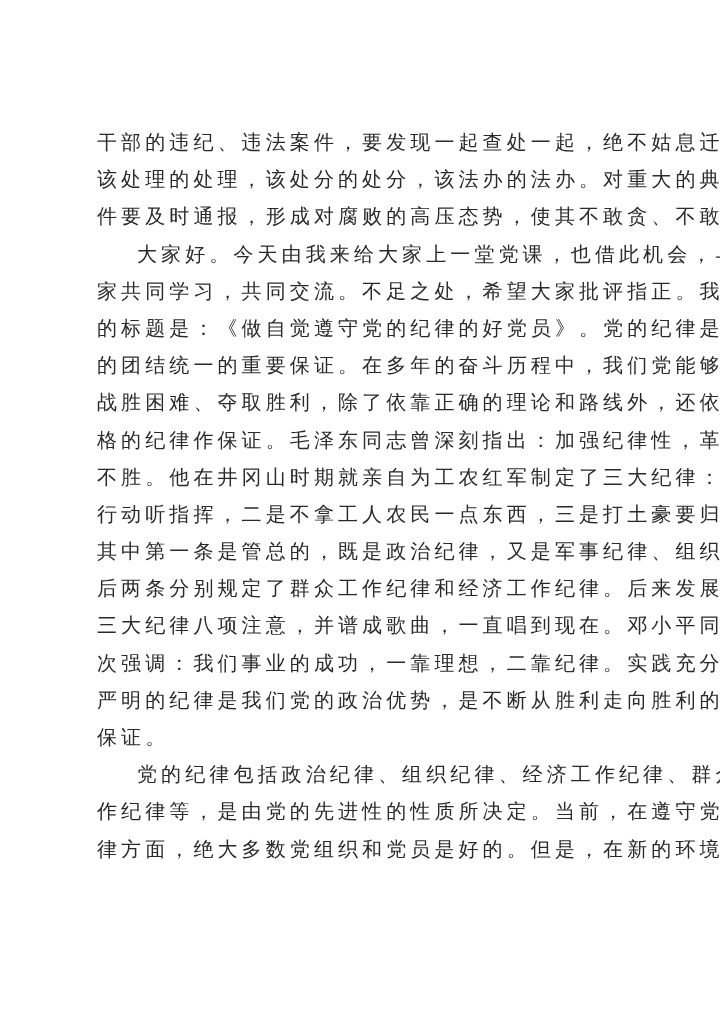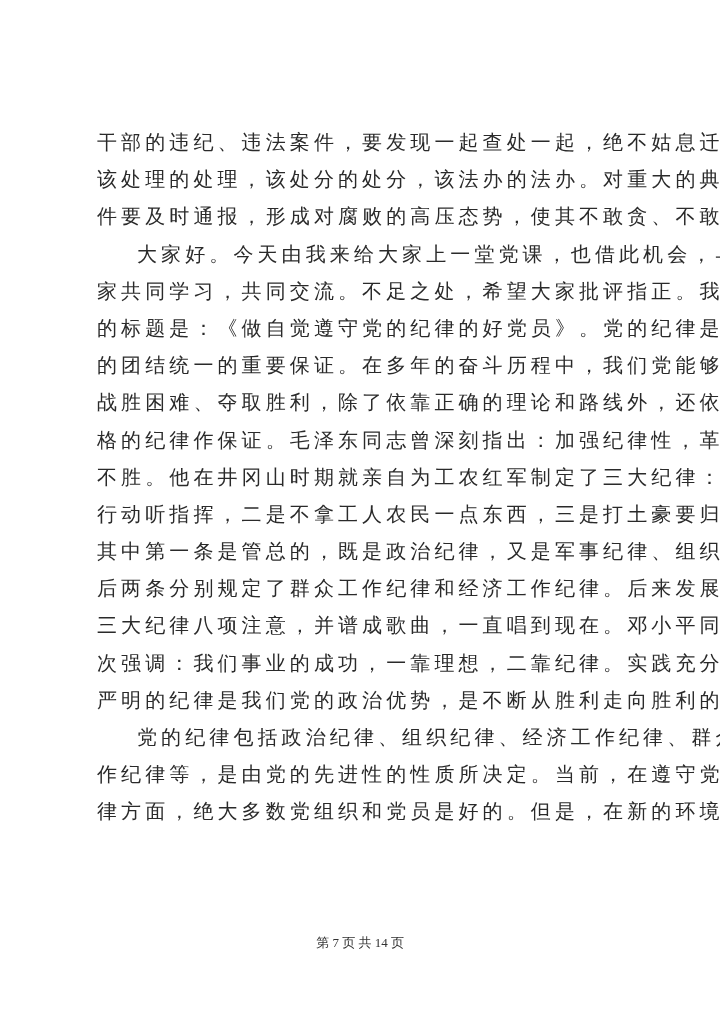--- a/index.html
+++ b/index.html
@@ -27,18 +27,18 @@
     <span class="line">的团结统一的重要保证。在多年的奋斗历程中，我们党能够不断</span>
     <span class="line">战胜困难、夺取胜利，除了依靠正确的理论和路线外，还依靠严</span>
     <span class="line">格的纪律作保证。毛泽东同志曾深刻指出：加强纪律性，革命无</span>
     <span class="line">不胜。他在井冈山时期就亲自为工农红军制定了三大纪律：一是</span>
     <span class="line">行动听指挥，二是不拿工人农民一点东西，三是打土豪要归公。</span>
     <span class="line">其中第一条是管总的，既是政治纪律，又是军事纪律、组织纪律；</span>
     <span class="line">后两条分别规定了群众工作纪律和经济工作纪律。后来发展成了</span>
     <span class="line">三大纪律八项注意，并谱成歌曲，一直唱到现在。邓小平同志多</span>
     <span class="line">次强调：我们事业的成功，一靠理想，二靠纪律。实践充分证明，</span>
     <span class="line">严明的纪律是我们党的政治优势，是不断从胜利走向胜利的可靠</span>
+    <span class="line">保证。</span>
     <span class="line indent">党的纪律包括政治纪律、组织纪律、经济工作纪律、群众工</span>
     <span class="line">作纪律等，是由党的先进性的性质所决定。当前，在遵守党的纪</span>
     <span class="line">律方面，绝大多数党组织和党员是好的。但是，在新的环境和条</span>
   </div>
-  <div class="footer">第 7 页  共 14 页</div>
 </div>
 
 </body></html>

